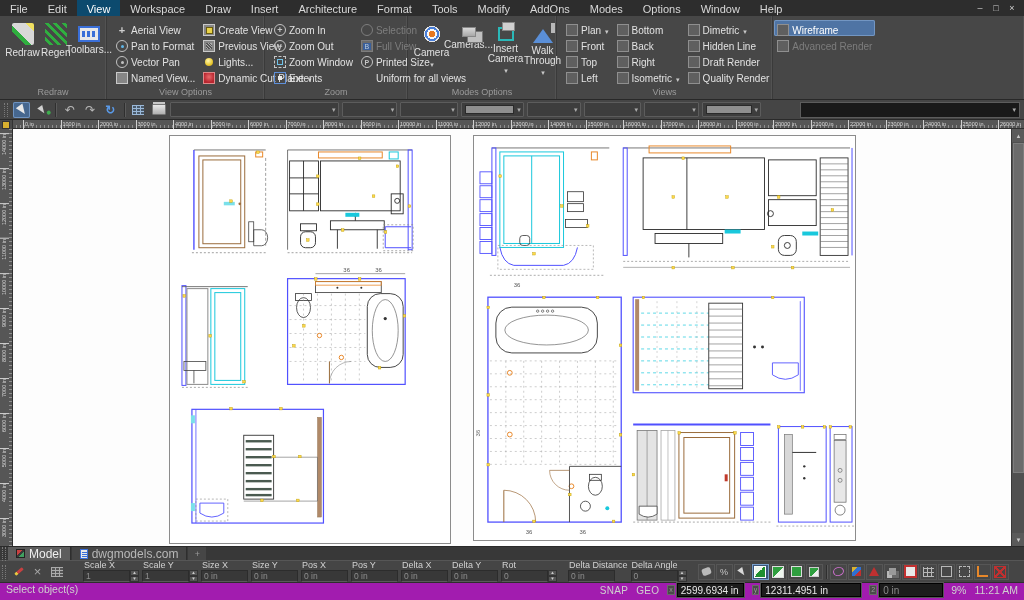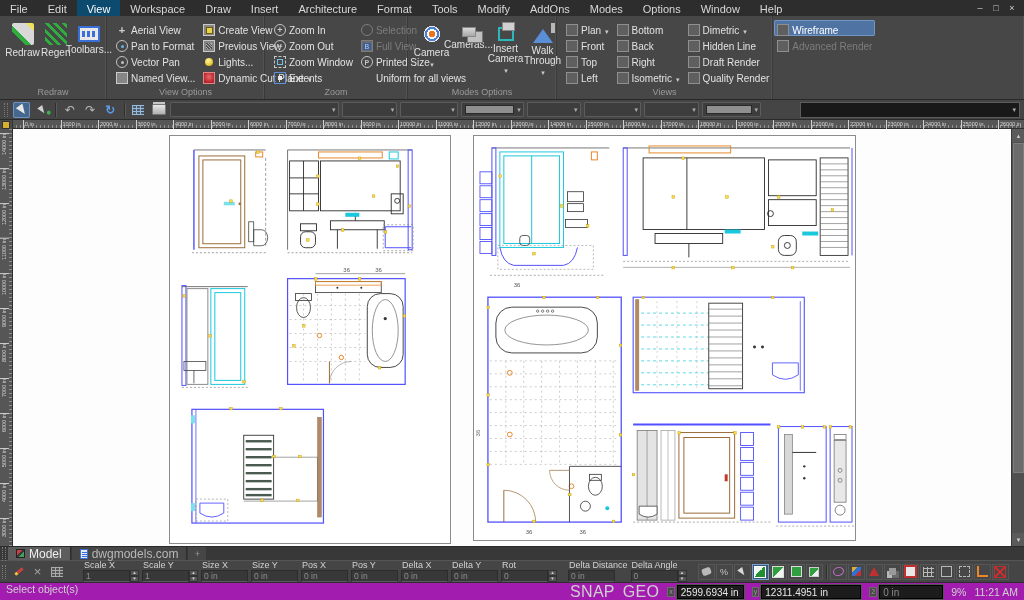--- a/index.html
+++ b/index.html
@@ -169,21 +169,21 @@
 .si-cross-red::before{content:"";width:10px;height:10px;border:1px solid #c03030;background:linear-gradient(45deg,transparent 0 44%,#c03030 44% 56%,transparent 56%),linear-gradient(-45deg,transparent 0 44%,#c03030 44% 56%,transparent 56%)}
 
 
 #statusrow{height:18px;background:#a21caf;border-top:1px solid #2e2e2e;display:flex;align-items:flex-start;font-size:10.5px;color:#cfcfcf;padding:0 6px}
 #status-right{margin-left:auto;display:flex;align-items:center;gap:8px}
 .coordwrap{display:flex;align-items:center;gap:2px}
 .axisglyph{font-size:7px;color:#9a9a9a;border:1px solid #6a6a6a;padding:0 1px;line-height:8px;background:#4a4a4a}
 .cbox{height:14px;background:#1c1c1c;border:1px solid #000;box-shadow:0 0 0 1px #555;display:flex;align-items:center;padding:0 3px;font-size:10px;color:#e8e8e8;white-space:nowrap}
 .cbox.dim{color:#8a8a8a}
 #cbx{width:67px}#cby{width:100px}#cbz{width:64px}
-.sgeo{font-size:16px;letter-spacing:.3px}
+.sgeo{font-size:10px;letter-spacing:.3px}
 </style>
 </head>
 <body>
 
 <div id="app">
 
   <div id="menubar">
     <div id="menu-items">
         <div class="mitem">File</div>
         <div class="mitem">Edit</div>

